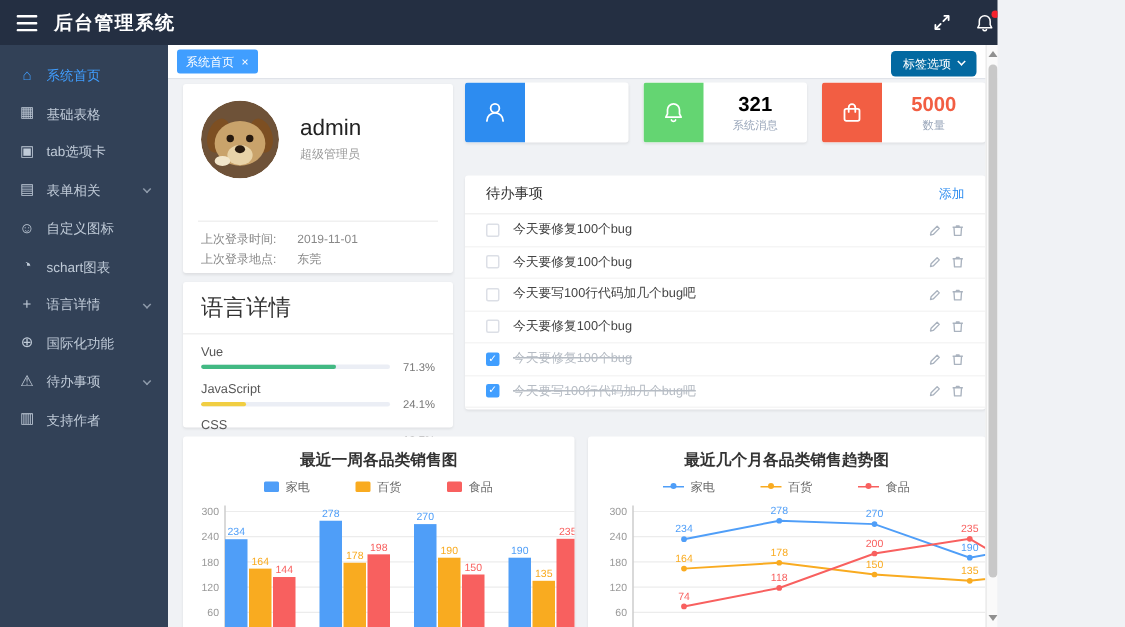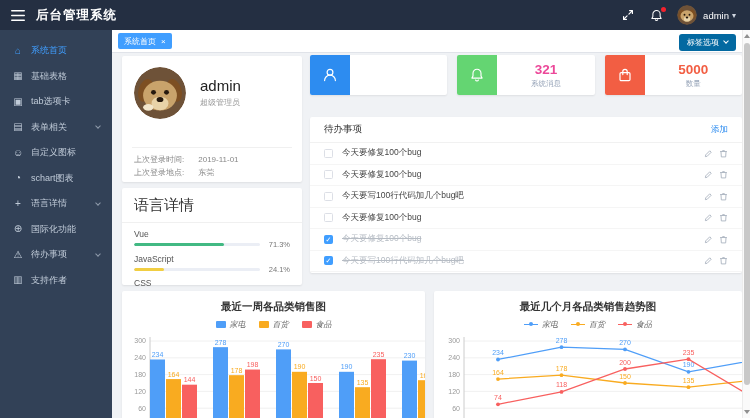--- a/index.html
+++ b/index.html
@@ -1,18 +1,18 @@
 <!DOCTYPE html>
 <html><head>
 <meta charset="utf-8">
 <style>
   * { margin:0; padding:0; box-sizing:border-box; }
   html,body { width:750px; height:418px; overflow:hidden; }
   body { font-family:"Liberation Sans","DejaVu Sans",sans-serif; background:#f0f2f5; }
-  .app { position:relative; width:750px; height:418px; overflow:hidden;padding-left:11px; }
+  .app { position:relative; width:665px; height:418px; overflow:hidden;padding-left:11px; }
 
   
   .header { position:absolute; top:0; left:0; width:750px; height:30px; background:#242f42; display:flex; align-items:center; z-index:20; color:#fff; }
   .burger { margin-left:11px; cursor:pointer; display:flex; }
   .h-title { font-size:12.5px; font-weight:bold; margin-left:11px; letter-spacing:1px; }
   .h-right { margin-left:auto; display:flex; align-items:center; margin-right:14px; }
   .h-ic { margin-left:16px; cursor:pointer; display:flex; position:relative; }
   .bell-dot { position:absolute; top:-2px; right:-3px; width:5px; height:5px; border-radius:50%; background:#f5222d; }
   .h-avatar { width:20px; height:20px; border-radius:50%; overflow:hidden; margin-left:14px; cursor:pointer; }
   .h-user { font-size:9.5px; margin-left:6px; cursor:pointer; }
@@ -81,21 +81,21 @@
   .t-text.done { color:#b6bcc4; text-decoration:line-through; }
   .t-icons { margin-left:auto; display:flex; gap:6px; }
   .t-icons span { display:flex; cursor:pointer; }
 
   
   .charts-row { position:absolute; left:10px; right:8px; top:238px; display:flex; gap:9px; }
   .chart-card { height:172px; overflow:hidden; }
   .chart-card.bar { width:303px; }
   .chart-card.line { width:308px; }
   .c-title { text-align:center; font-size:10.5px; font-weight:bold; color:#333; padding-top:9px; }
-  .legend { display:flex; justify-content:center; align-items:center; gap:13px; margin-top:5px; font-size:8px; color:#666;font-style:italic; }
+  .legend { display:flex; justify-content:center; align-items:center; gap:31px; margin-top:5px; font-size:8px; color:#666; }
   .lg-item { display:flex; align-items:center; gap:4px; }
   .lg-sq { width:10px; height:6.5px; border-radius:1px; display:inline-block; }
   .lg-line { width:14px; height:1.6px; display:inline-block; position:relative; }
   .lg-line i { position:absolute; left:5px; top:-1.4px; width:4px; height:4px; border-radius:50%; display:block; }
   .chart-svg { display:block; margin-top:3px; }
 
   
   .scrollbar { position:absolute; right:0; top:30px; bottom:0; width:8px; background:#fafafa; border-left:1px solid #ececec; z-index:30; }
   .sb-thumb { position:absolute; left:1px; top:13px; width:6px; height:342px; background:#c8c8c8; border-radius:3px; cursor:pointer; }
   .sb-up, .sb-dn { position:absolute; left:1px; width:0; height:0; border-left:3px solid transparent; border-right:3px solid transparent; cursor:pointer; }
@@ -302,21 +302,21 @@
               </div>
             </div>
             <div class="stat-card">
               <div class="stat-icon" style="background: rgb(100, 213, 114);">
                 <svg width="16" height="16" viewBox="0 0 16 16" fill="none" stroke="#fff" stroke-width="1.15">
                   <path d="M8 2.2a4 4 0 0 1 4 4v2.7l1.1 2.2H2.9L4 8.9V6.2a4 4 0 0 1 4-4z" stroke-linejoin="round"></path>
                   <path d="M6.6 13a1.5 1.5 0 0 0 2.8 0" stroke-linecap="round"></path>
                 </svg>
               </div>
               <div class="stat-info">
-                <div class="stat-value" style="color: #ec4899;">321</div>
+                <div class="stat-value" style="color: #000000;">321</div>
                 <div class="stat-label">系统消息</div>
               </div>
             </div>
             <div class="stat-card">
               <div class="stat-icon" style="background: rgb(242, 94, 67);">
                 <svg width="16" height="16" viewBox="0 0 16 16" fill="none" stroke="#fff" stroke-width="1.2">
                   <rect x="3" y="5.6" width="10" height="8" rx="1.2"></rect>
                   <path d="M5.8 7.6v-3a2.2 2.2 0 0 1 4.4 0v3" stroke-linecap="round"></path>
                 </svg>
               </div>

